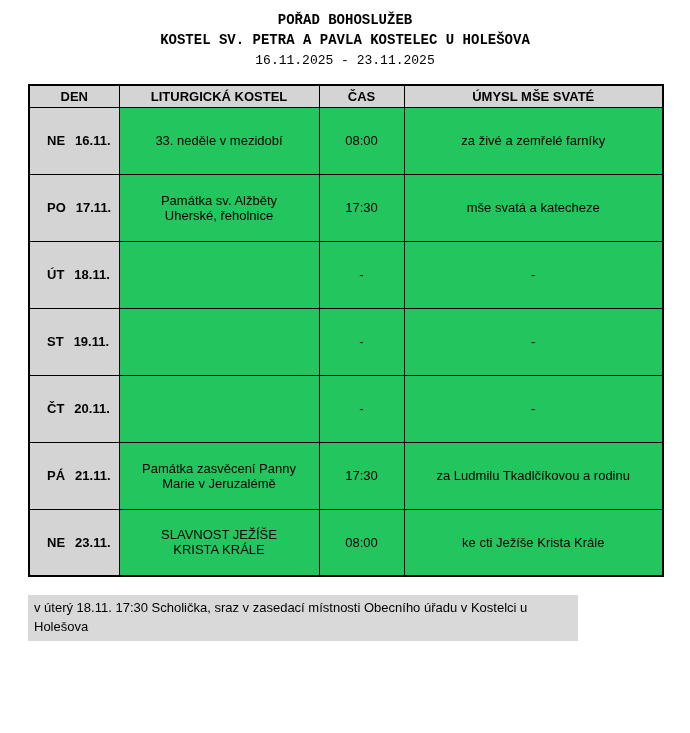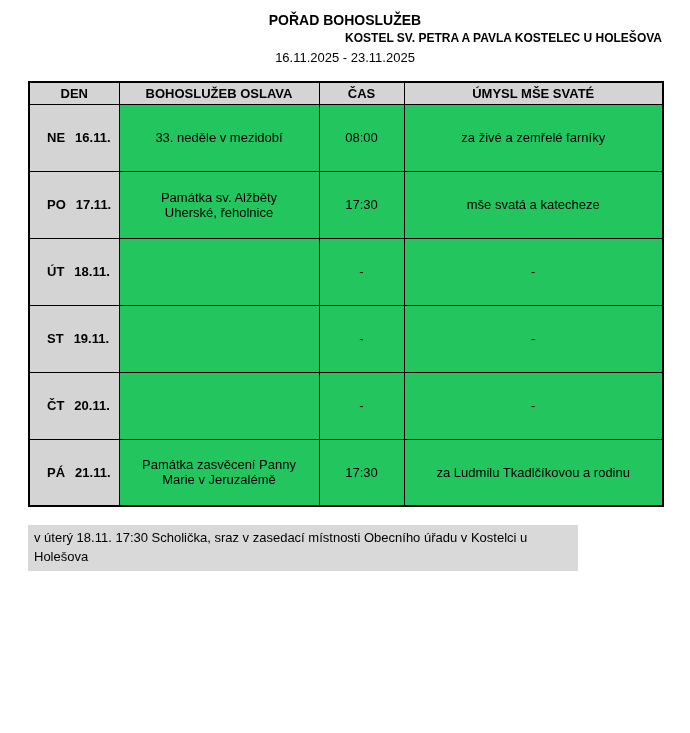--- a/index.html
+++ b/index.html
@@ -12,31 +12,31 @@
   .page {
     width: 690px;
     height: 733px;
     box-sizing: border-box;
     padding: 10px 28px 0 28px;
     background: #ffffff;
   }
   .titles {
     text-align: center;
     margin-bottom: 14px;
+    font-family: Liberation Mono, monospace;
   }
   .title-main {
     font-size: 14px;
     font-weight: bold;
     line-height: 1.45;
   }
   .title-sub {
-    font-size: 12px;
+    font-size: 14px;
     font-weight: bold;
     line-height: 1.45;
-    text-align: right;
   }
   .title-dates {
     font-size: 13px;
     font-weight: normal;
     line-height: 1.5;
   }
   table.schedule {
     border-collapse: collapse;
     width: 634px;
     table-layout: fixed;
@@ -101,21 +101,21 @@
   <table class="schedule">
     <colgroup>
       <col class="c-day">
       <col class="c-celebration">
       <col class="c-time">
       <col class="c-intention">
     </colgroup>
     <thead>
       <tr>
         <th>DEN</th>
-        <th>BOHOSLUŽEB OSLAVA</th>
+        <th>LITURGICKÁ KOSTEL</th>
         <th>ČAS</th>
         <th>ÚMYSL MŠE SVATÉ</th>
       </tr>
     </thead>
     <tbody>
     <tr>
       <td class="day-cell">
         <span class="day-abbr">NE</span><span>16.11.</span>
       </td>
       <td class="celebration-cell">33. neděle v mezidobí</td>
@@ -162,18 +162,26 @@
     <tr>
       <td class="day-cell">
         <span class="day-abbr">PÁ</span><span>21.11.</span>
       </td>
       <td class="celebration-cell">Památka zasvěcení Panny Marie v Jeruzalémě</td>
       <td class="time-cell">17:30</td>
       <td class="intention-cell">za Ludmilu Tkadlčíkovou a rodinu</td>
     </tr>
 
 
+    <tr>
+      <td class="day-cell">
+        <span class="day-abbr">NE</span><span>23.11.</span>
+      </td>
+      <td class="celebration-cell">SLAVNOST JEŽÍŠE KRISTA KRÁLE</td>
+      <td class="time-cell">08:00</td>
+      <td class="intention-cell">ke cti Ježíše Krista Krále</td>
+    </tr>
   </tbody>
   </table>
 
   <div class="footer-note">v úterý 18.11. 17:30 Scholička, sraz v zasedací místnosti Obecního úřadu v Kostelci u Holešova</div>
 
 </div>
 
 </body></html>

